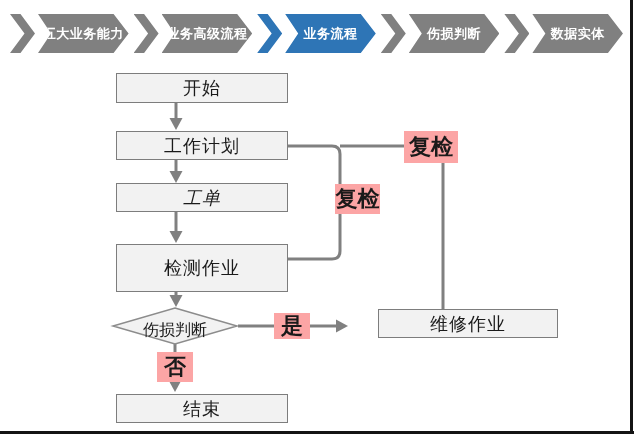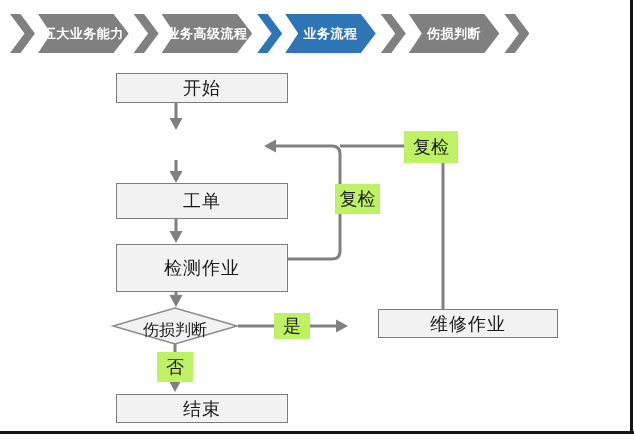--- a/index.html
+++ b/index.html
@@ -32,22 +32,22 @@
     position:absolute; box-sizing:border-box; background:#F2F2F2; border:1.5px solid #7D7D7D;
     color:#1a1a1a; font-size:18px; letter-spacing:1px;
     display:flex; align-items:center; justify-content:center; white-space:nowrap;margin-left:26px;
   }
   .diamond-label {
     position:absolute; left:113px; top:312px; width:124px; height:36px;
     color:#1a1a1a; font-size:16px; display:flex; align-items:center; justify-content:center;
     white-space:nowrap;
   }
   .edge-label {
-    position:absolute; background:#bef264; color:#1a1a1a; font-size:18px;
-    display:flex; align-items:center; justify-content:center; white-space:nowrap;
+    position:absolute; background:#fca5a5; color:#1a1a1a; font-size:22px;
+    display:flex; align-items:center; justify-content:center; white-space:nowrap;font-weight:bold;
   }
   #lab-recheck-inner { left:335px; top:184px; width:45px; height:30px; }
   #lab-recheck-outer { left:404px; top:131px; width:54px; height:32px; }
   #lab-yes           { left:274px; top:313px; width:36px; height:26px; }
   #lab-no            { left:157px; top:352px; width:36px; height:30px; }
 
   
   .border-right  { position:absolute; left:630px; top:0; width:3px; height:434px; background:#141414; }
   .border-bottom { position:absolute; left:0; top:431px; width:634px; height:3px; background:#141414; }
 </style>
@@ -68,20 +68,21 @@
     <div class="nav-item active">
       <div class="chev"></div>
       <div class="banner">业务流程</div>
     </div>
     <div class="nav-item">
       <div class="chev"></div>
       <div class="banner">伤损判断</div>
     </div>
     <div class="nav-item">
       <div class="chev"></div>
+      <div class="banner">数据实体</div>
     </div>
   </div>
 
   <div class="flow">
 
     <svg class="connectors" width="634" height="439" viewBox="0 0 634 439">
       <g stroke="#808080" stroke-width="3" fill="none">
 
         <path d="M176,103 V118"></path>
 
@@ -106,21 +107,22 @@
         <polygon points="169.5,295 182.5,295 176,307"></polygon>
         <polygon points="336,319.5 336,332.5 348,326"></polygon>
         <polygon points="169,381 181,381 175,392"></polygon>
         <polygon points="276,139.5 276,152.5 264,146"></polygon>
       </g>
 
       <polygon points="175,308 237,326 175,344 113,326" fill="#F2F2F2" stroke="#8C8C8C" stroke-width="1.5"></polygon>
     </svg>
 
     <div class="box" style="left:90px; top:73px;  width:172px; height:30px;">开始</div>
-    <div class="box" style="left:90px; top:183px; width:172px; height:36px;">工单</div>
+    <div class="box" style="left:90px; top:131px; width:172px; height:29px;">工作计划</div>
+    <div class="box" style="left:90px; top:183px; width:172px; height:29px;font-style:italic;">工单</div>
     <div class="box" style="left:90px; top:244px; width:172px; height:48px;">检测作业</div>
     <div class="diamond-label">伤损判断</div>
     <div class="box" style="left:90px; top:394px; width:172px; height:29px;">结束</div>
     <div class="box" style="left:352px; top:309px; width:180px; height:29px;">维修作业</div>
 
     <div class="edge-label" id="lab-recheck-inner">复检</div>
     <div class="edge-label" id="lab-recheck-outer">复检</div>
     <div class="edge-label" id="lab-yes">是</div>
     <div class="edge-label" id="lab-no">否</div>
   </div>

